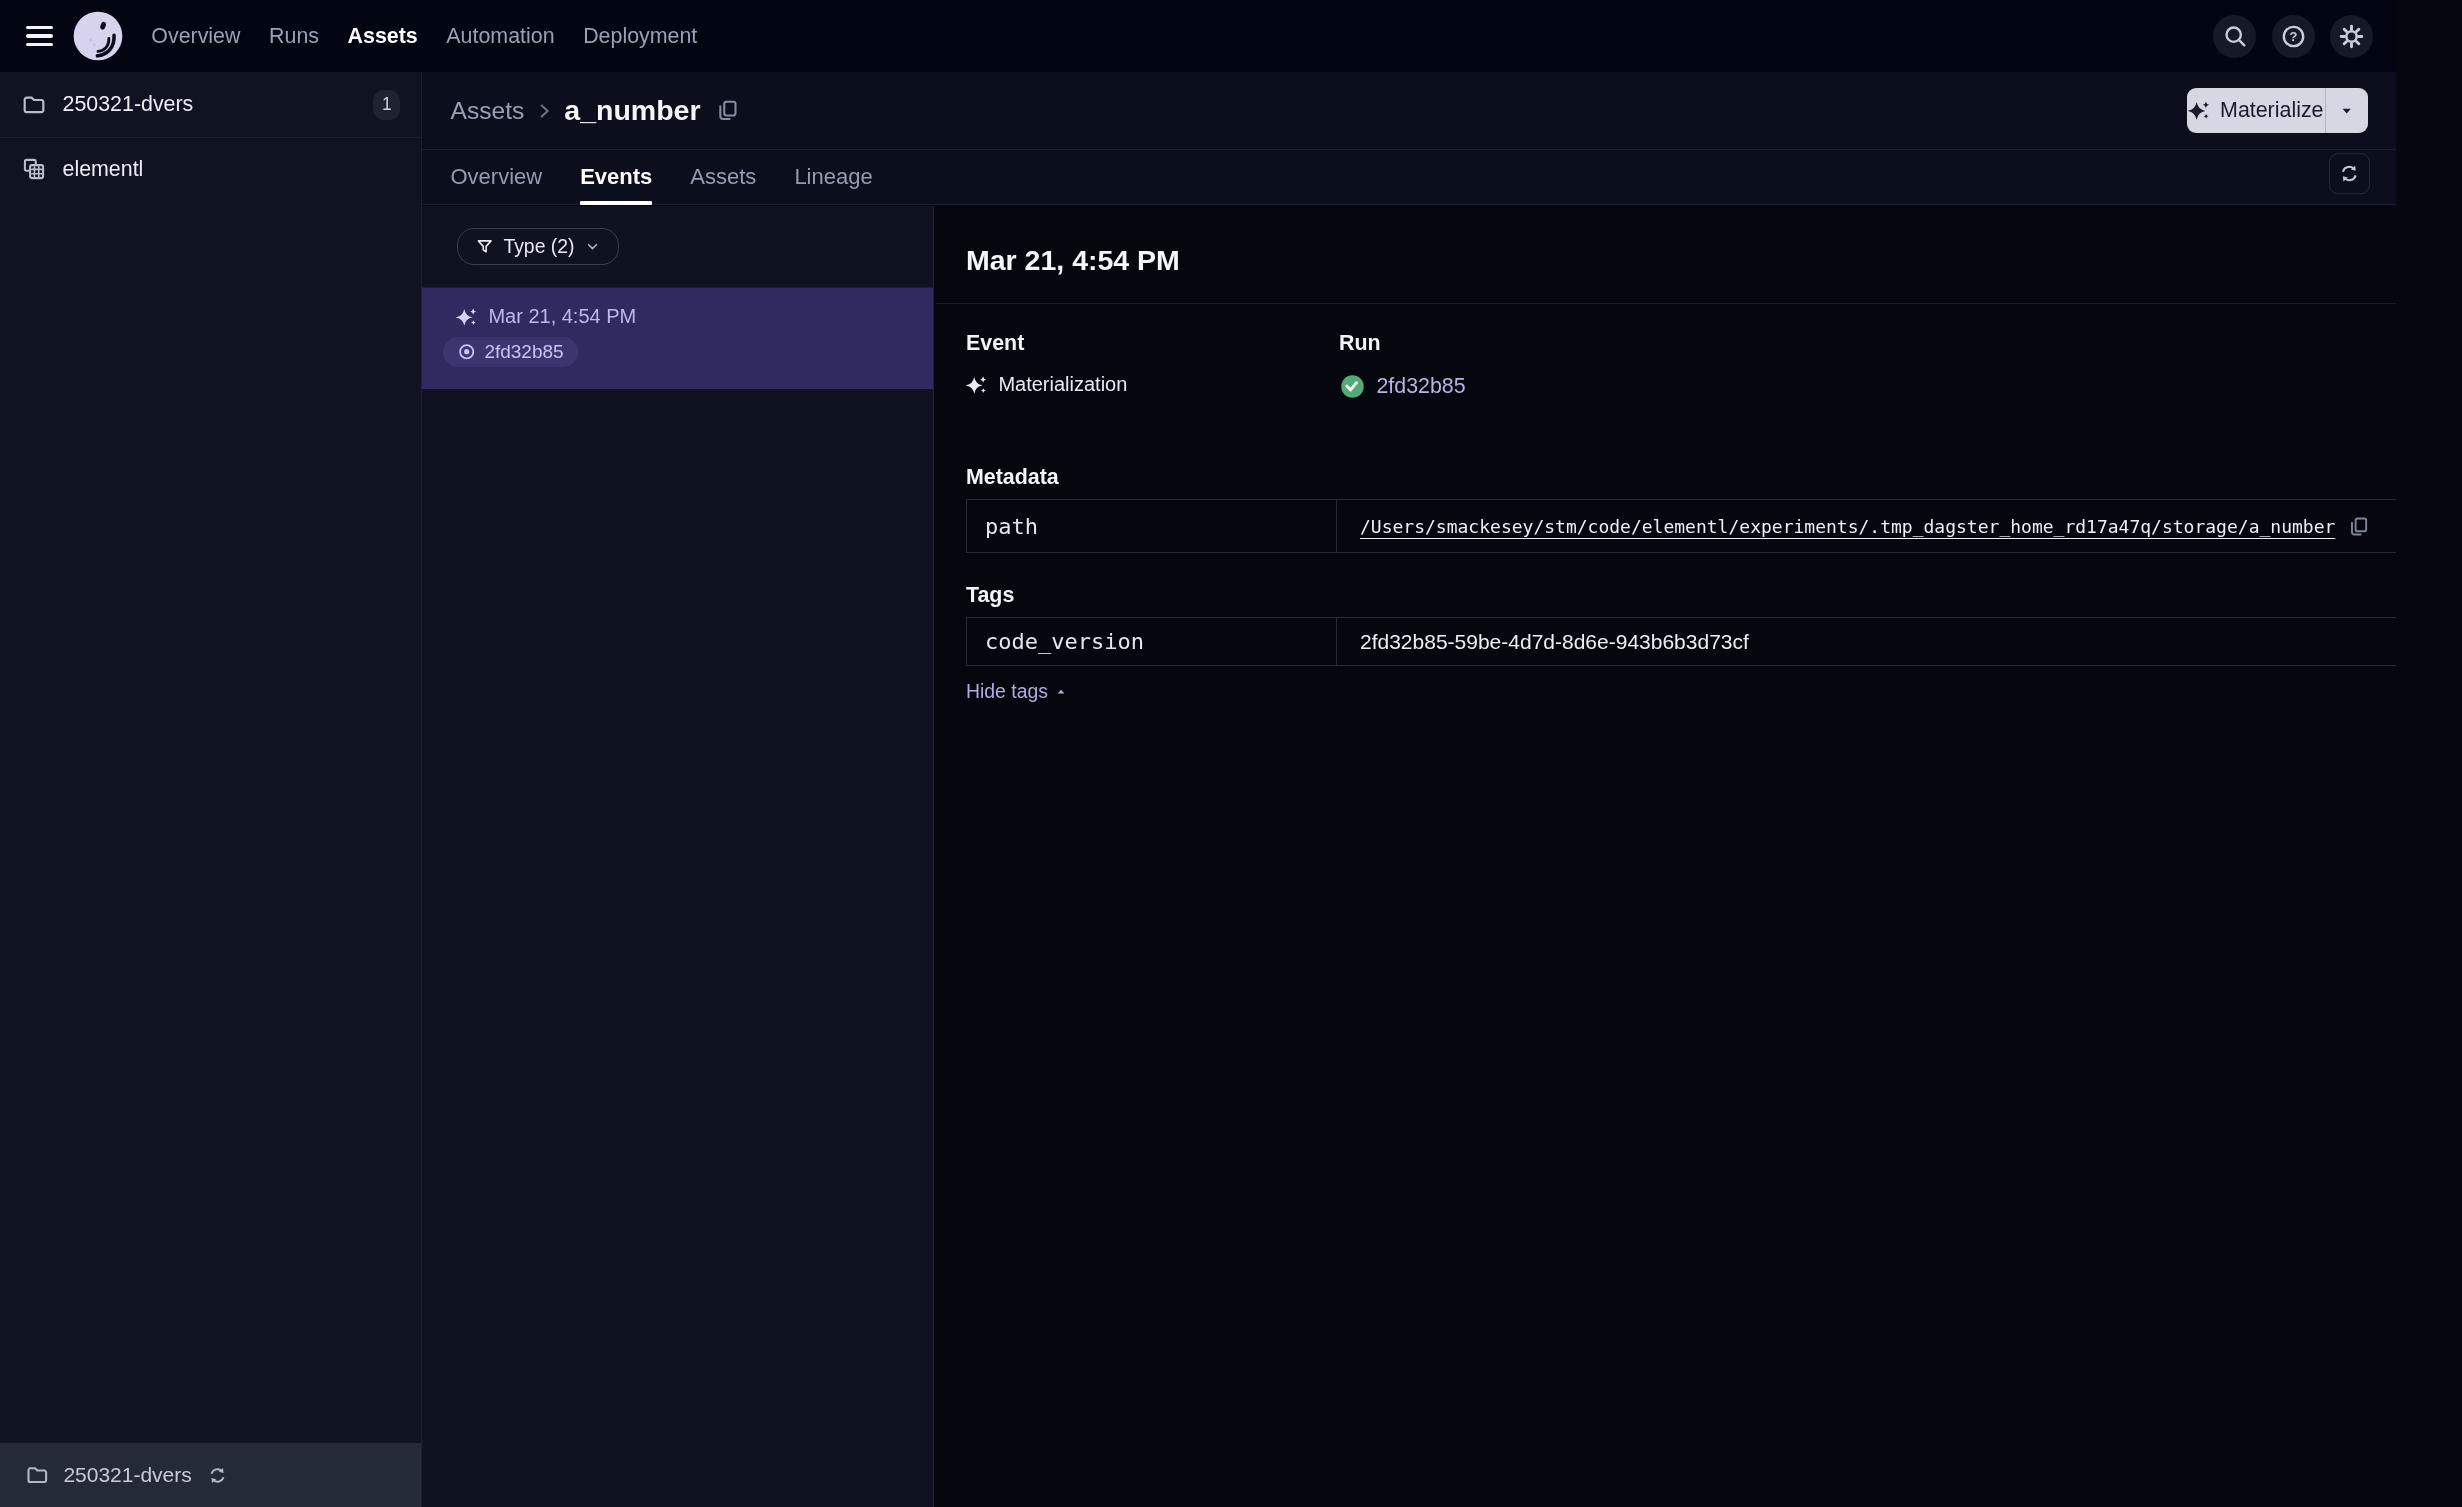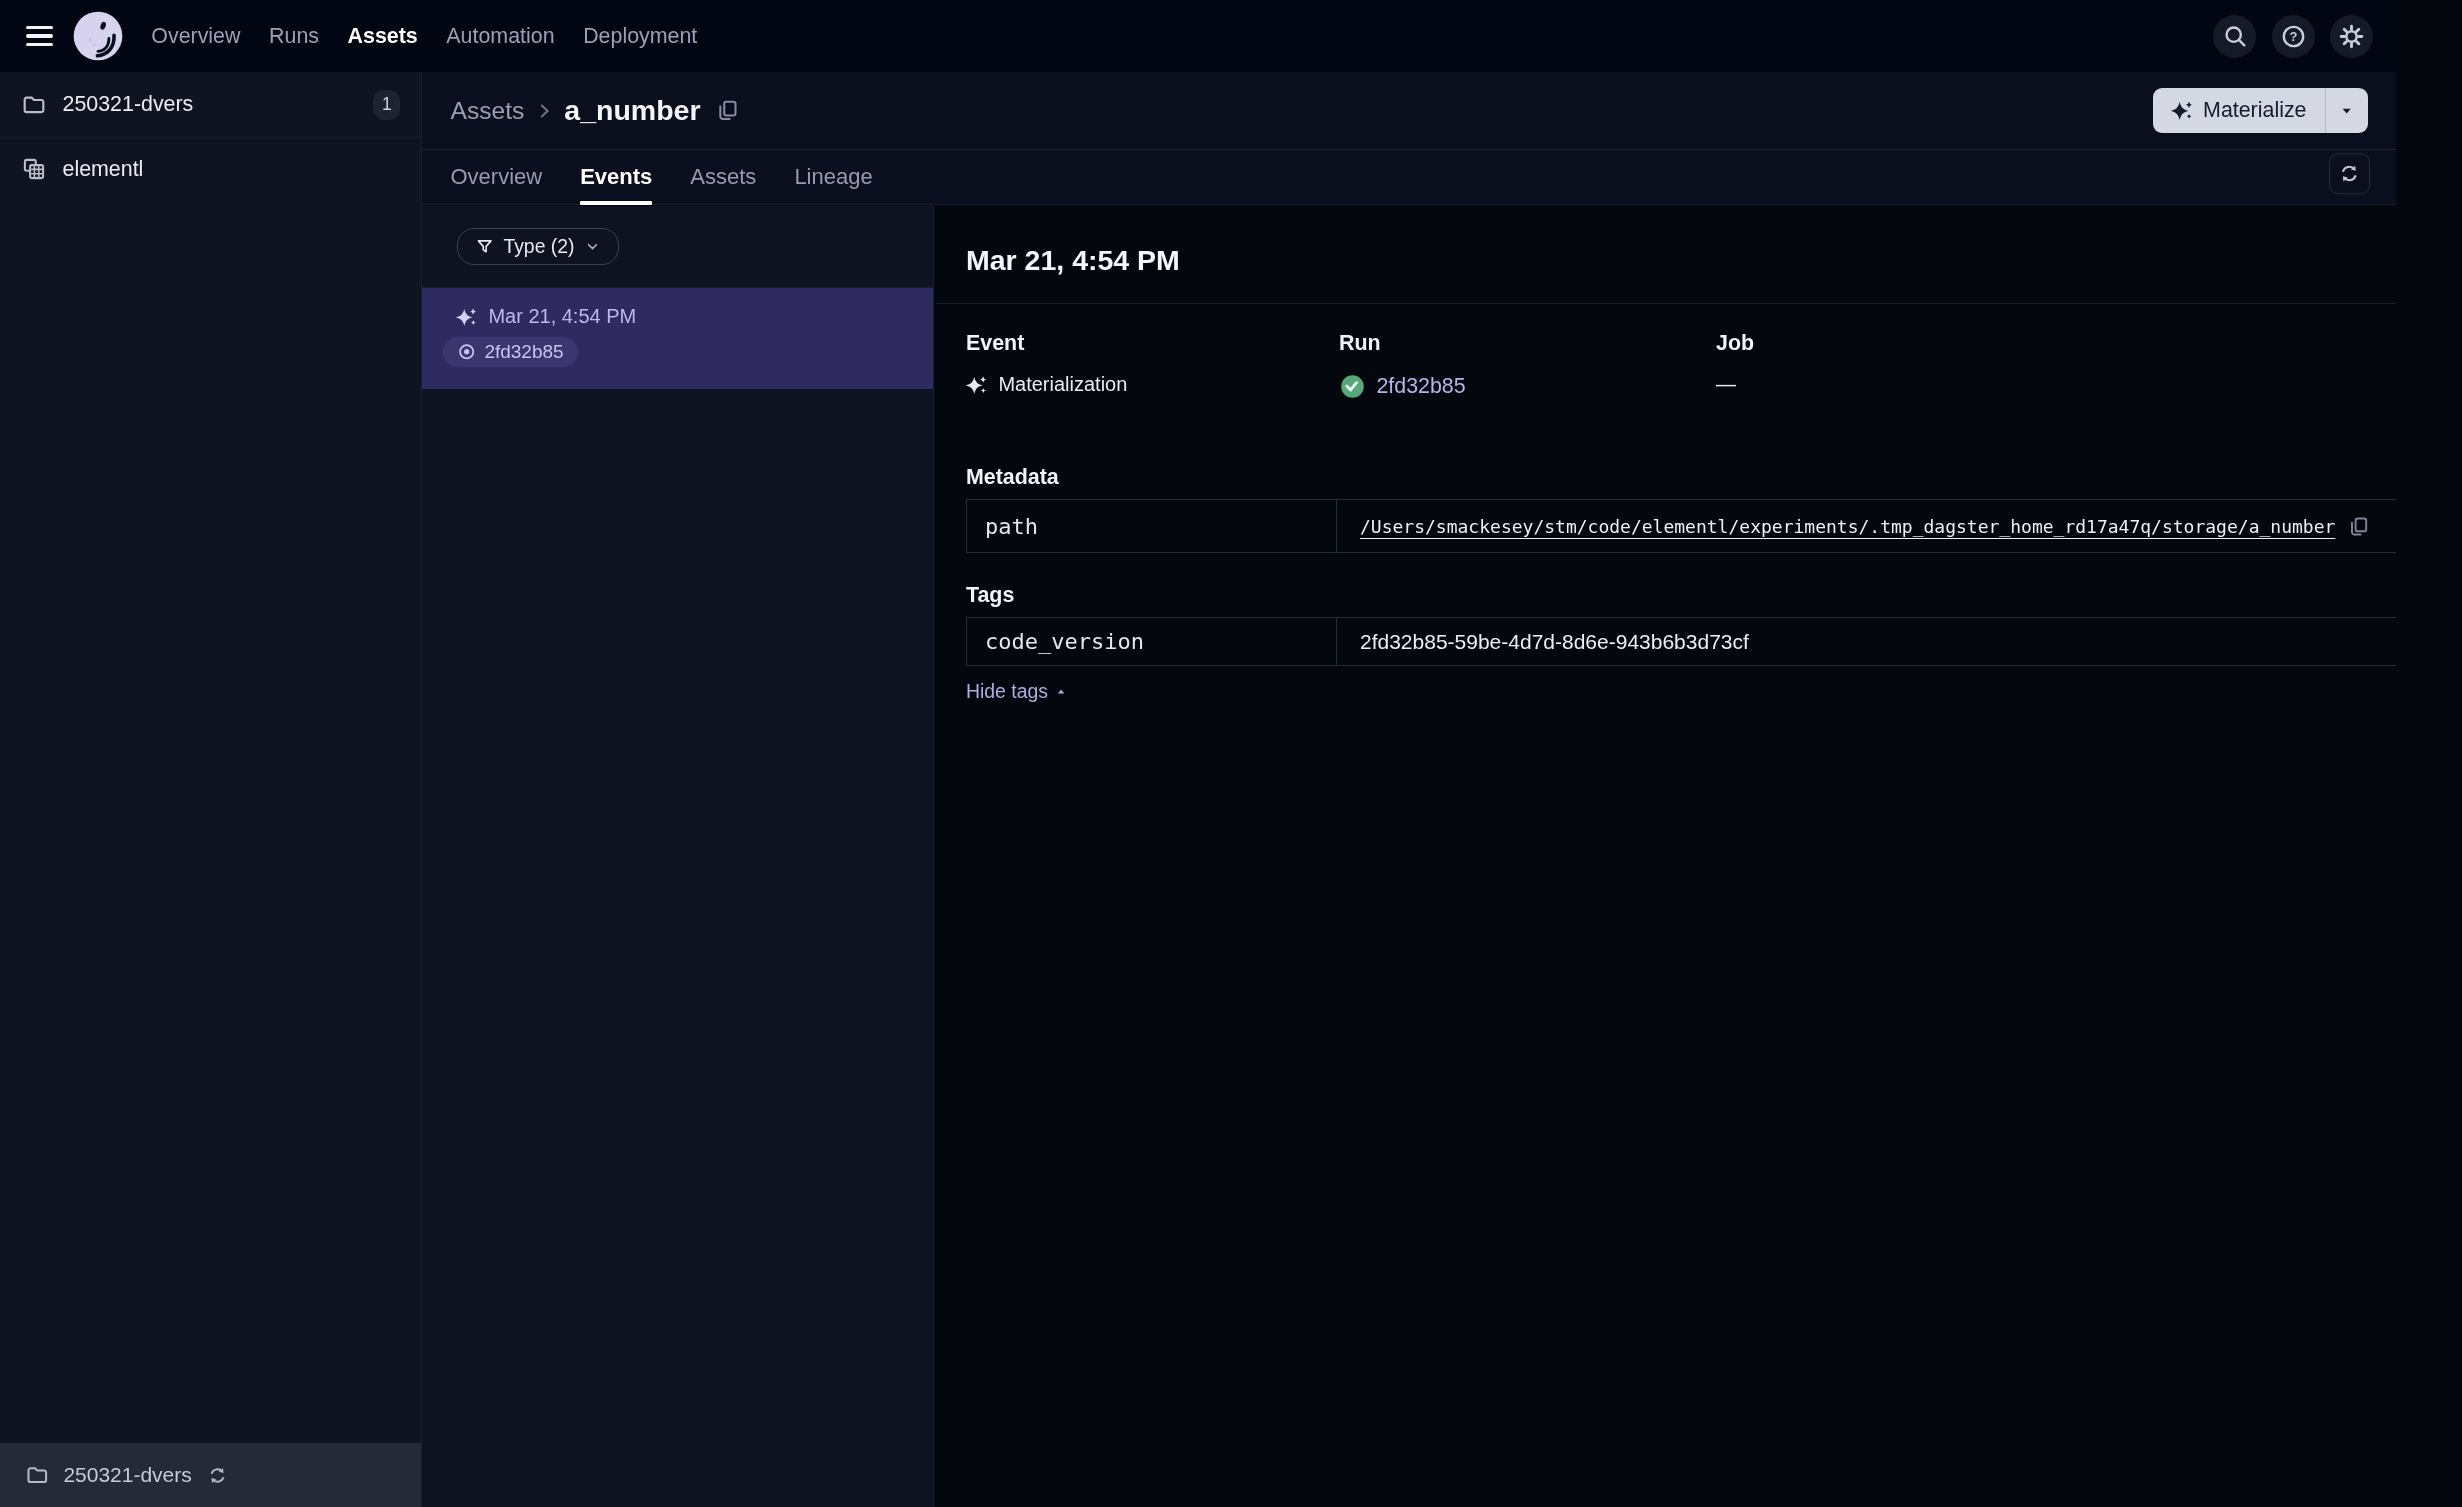--- a/index.html
+++ b/index.html
@@ -29,21 +29,21 @@
   .sidebar-footer .sync { color: #b4b9c6; display: flex; cursor: pointer; }
 
   
   .main-header { position: absolute; left: 422px; top: 72px; right: 0; height: 133px; background: #0b0f1d; }
   .breadcrumb-row { height: 78px; border-bottom: 1.3px solid #1b2030; display: flex; align-items: center; padding: 0 28.5px; }
   .crumb-root { font-size: 24.6px; color: #98a0b4; cursor: pointer; }
   .crumb-sep { margin: 0 9px; color: #6d7489; display: flex; }
   .crumb-current { font-size: 28.5px; color: #f4f6fa; font-weight: 700; }
   .copy-btn { margin-left: 14.2px; background: none; border: none; color: #868da1; display: flex; cursor: pointer; }
   .materialize { margin-left: auto; height: 45px; border-radius: 9px; background: #d5d7e2; color: #161b2d; display: flex; align-items: stretch; font-size: 21.4px; font-weight: 500; cursor: pointer; overflow: hidden; }
-  .materialize .mat-main { display: flex; align-items: center; gap: 9px; padding: 0 18px; }
+  .materialize .mat-main { display: flex; align-items: center; gap: 9px; padding: 0 1px; }
   .materialize .mat-caret { width: 43px; border-left: 1.3px solid #b3b6c5; display: flex; align-items: center; justify-content: center; }
   .tabs-row { position: relative; height: 55px; display: flex; align-items: stretch; padding: 0 28.5px; gap: 38px; border-bottom: 1.3px solid #1b2030; }
   .tab { display: flex; align-items: center; font-size: 22px; color: #959cb1; position: relative; cursor: pointer; }
   .tab.active { color: #ffffff; font-weight: 600; }
   .tab.active::after { content: ""; position: absolute; left: 0; right: 0; bottom: -1.3px; height: 4.5px; background: #ffffff; border-radius: 1.3px; }
   .refresh-btn { position: absolute; right: 26px; top: 50%; transform: translateY(-58%); width: 41px; height: 41px; border: 1.3px solid #262b3a; background: none; border-radius: 9px; color: #c3c7d3; display: flex; align-items: center; justify-content: center; cursor: pointer; }
 
   
   .events-col { position: absolute; left: 422px; top: 206px; width: 512px; bottom: 0; background: #0e1221; border-right: 1.3px solid #1d2233; }
   .filter-row { height: 82px; border-bottom: 1.3px solid #1a1f2e; display: flex; align-items: center; padding: 0 35px; }
@@ -278,24 +278,20 @@
         <div class="info-value">
           <span>
             <svg viewBox="0 0 24 24" width="27" height="27">
               <circle cx="12" cy="12" r="10" fill="#55a877"></circle>
               <path d="M6.9 11.6 L10.3 15 L15.6 8.6" stroke="#eef6f0" stroke-width="2.6" fill="none" stroke-linecap="round" stroke-linejoin="round"></path>
             </svg>
           </span>
           <a class="run-link">2fd32b85</a>
         </div>
       </div>
-      <div>
-        <div class="info-label">Job</div>
-        <div class="info-value">—</div>
-      </div>
     </div>
 
     <h2 class="section-heading">Metadata</h2>
     <table class="kv-table">
       <tbody>
           <tr class="meta-row">
         <td class="kv-key">path</td>
         <td class="kv-val">
           <a class="path-link">/Users/smackesey/stm/code/elementl/experiments/.tmp_dagster_home_rd17a47q/storage/a_number</a><button class="val-copy">
             <svg viewBox="0 0 24 24" width="23" height="23" fill="none" stroke="currentColor" stroke-width="2">

